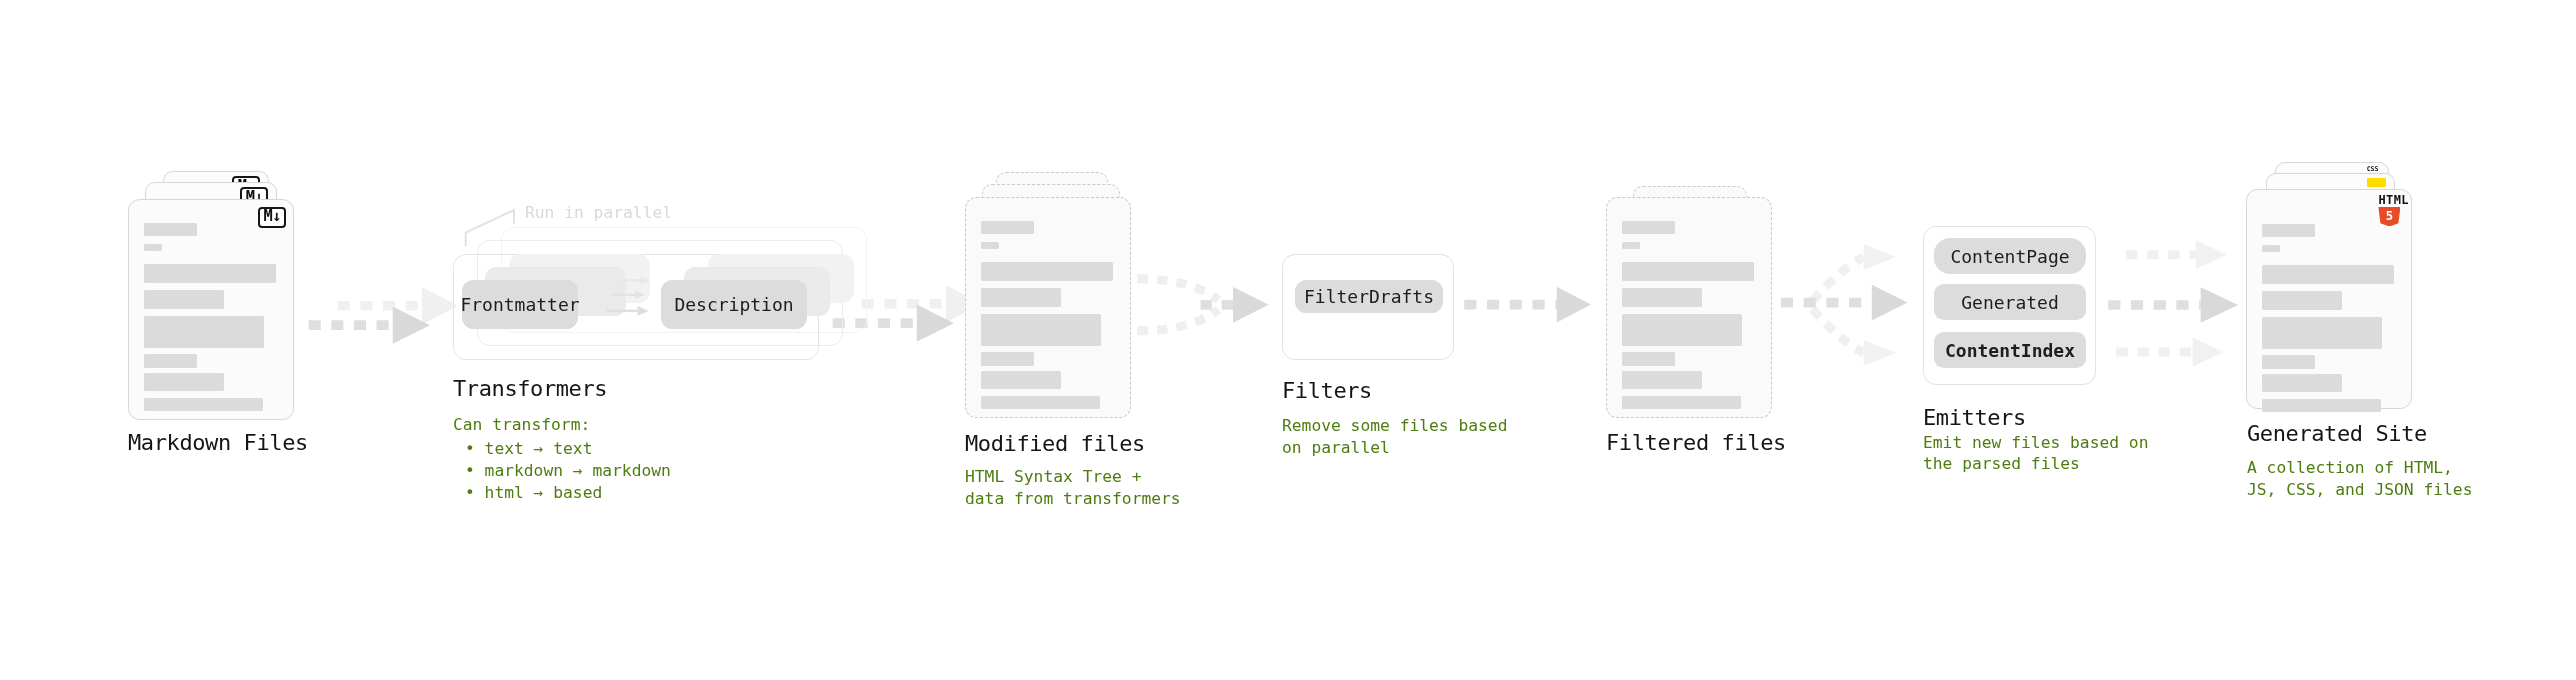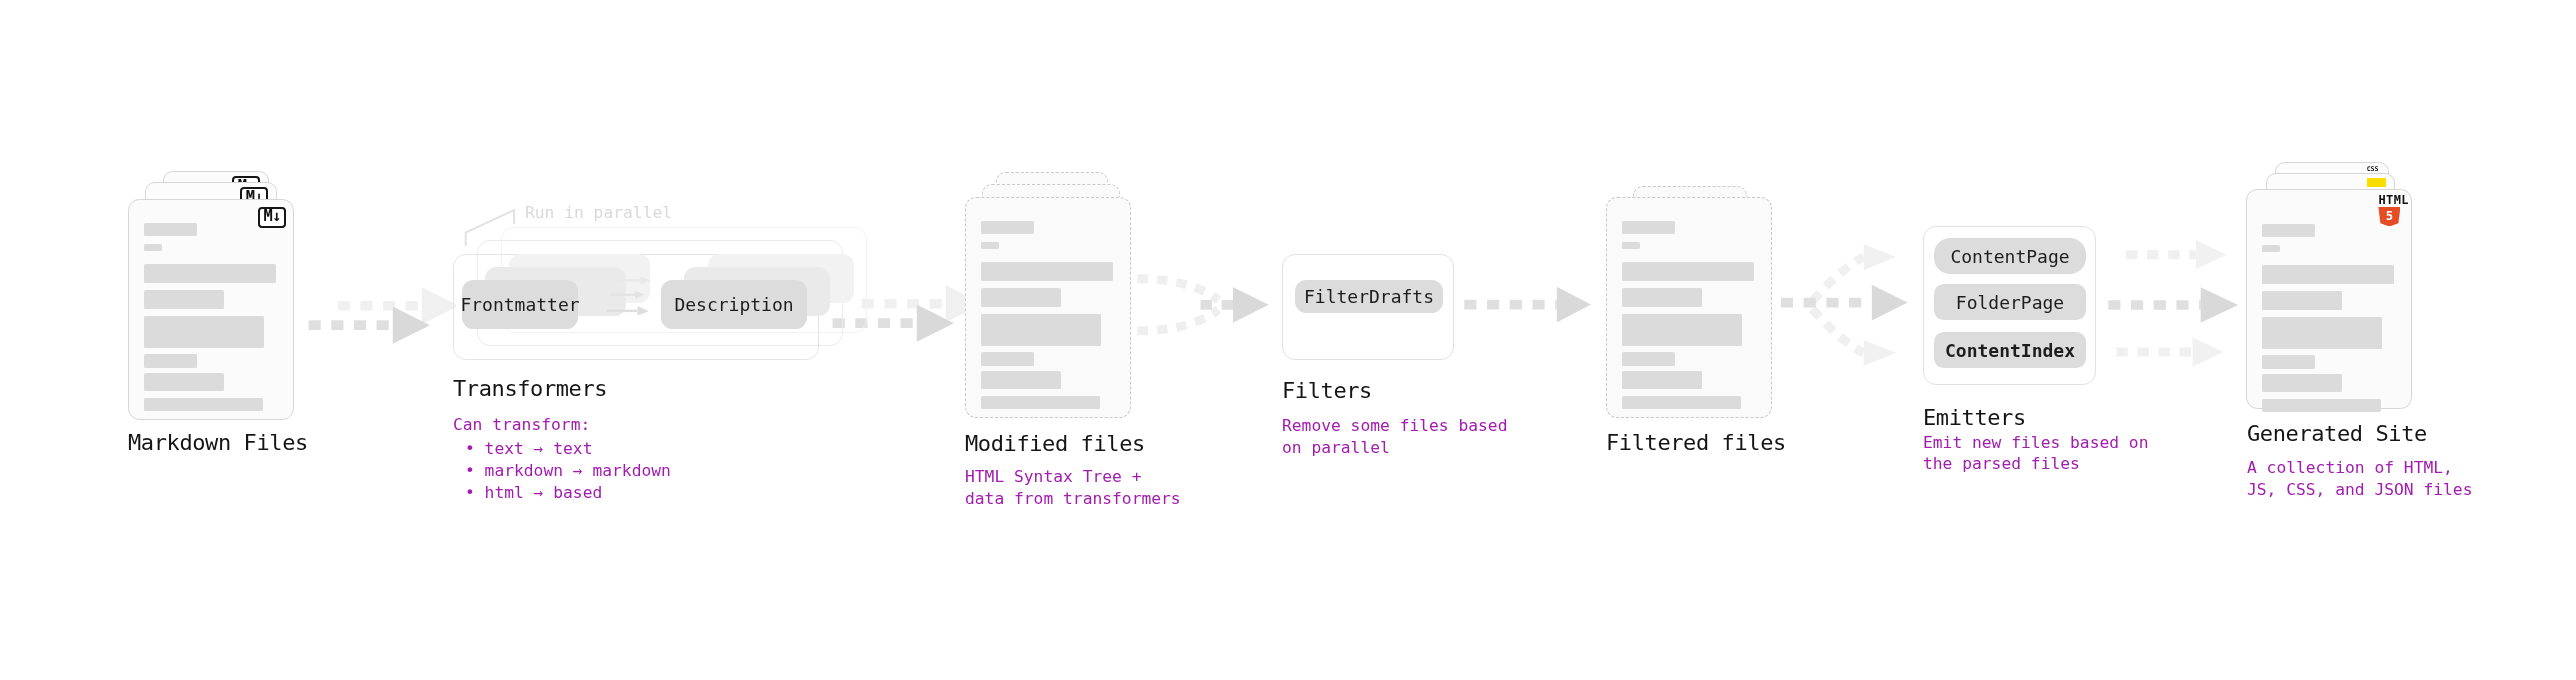--- a/index.html
+++ b/index.html
@@ -40,21 +40,21 @@
   .frame.mid{border-color:#ececec;}
   .frame.backf{border-color:#f2f2f2;}
   .panel{position:absolute;border:1.6px solid #e2e2e2;border-radius:13px;background:#ffffff;box-sizing:border-box;}
   .pill{position:absolute;background:#dcdcdc;border-radius:11.4px;display:flex;align-items:center;justify-content:center;
         font-size:18px;color:#1d1d1d;white-space:nowrap;}
   .pill.g1{background:#eaeaea;}
   .pill.g2{background:#f2f2f2;}
 
   
   .stage-title{position:absolute;font-size:22px;color:#151515;letter-spacing:-0.4px;white-space:nowrap;}
-  .stage-sub{position:absolute;font-size:16.3px;color:#a21caf;line-height:22px;white-space:nowrap;}
+  .stage-sub{position:absolute;font-size:16.3px;color:#4d7c0f;line-height:22px;white-space:nowrap;}
   .note{position:absolute;font-size:16.3px;color:#d9d9d9;white-space:nowrap;}
 </style>
 </head>
 <body>
 
 <div class="canvas">
 
   <svg class="abs" style="left:302px;top:275px;" width="154" height="89" viewBox="0 0 190 110">
     <g transform="translate(18,-24)">
       <line x1="26" y1="62" x2="130" y2="62" stroke="#f0f0f0" stroke-width="12" stroke-dasharray="15 13"></line>
@@ -201,21 +201,21 @@
           <div class="bar b7"></div>
           <div class="bar b8"></div>
       </div>
     </div>
     <div class="stage-title" style="left:1606px;top:430px;">Filtered files</div>
   </div>
 
   <div>
     <div class="panel" style="left:1923px;top:226px;width:173px;height:159px;"></div>
     <div class="pill" style="left:1934px;top:238px;width:152px;height:36px;border-radius:16px;">ContentPage</div>
-    <div class="pill" style="left:1934px;top:284px;width:152px;height:36px;border-radius:9.8px;">FolderPage</div>
+    <div class="pill" style="left:1934px;top:284px;width:152px;height:36px;border-radius:9.8px;">Generated</div>
     <div class="pill" style="left:1934px;top:332px;width:152px;height:36px;border-radius:9.8px;font-weight:bold;">ContentIndex</div>
     <div class="stage-title" style="left:1923px;top:405px;">Emitters</div>
     <div class="stage-sub" style="left:1923px;top:432px;">Emit new files based on</div>
     <div class="stage-sub" style="left:1923px;top:453px;">the parsed files</div>
   </div>
 
   <div>
     <div class="doc-back" style="left:2275px;top:162px;width:114px;">
       <span class="badge-css" style="top:3.3px;right:6.5px;"><span>CSS</span><span class="u"></span></span>
     </div>

